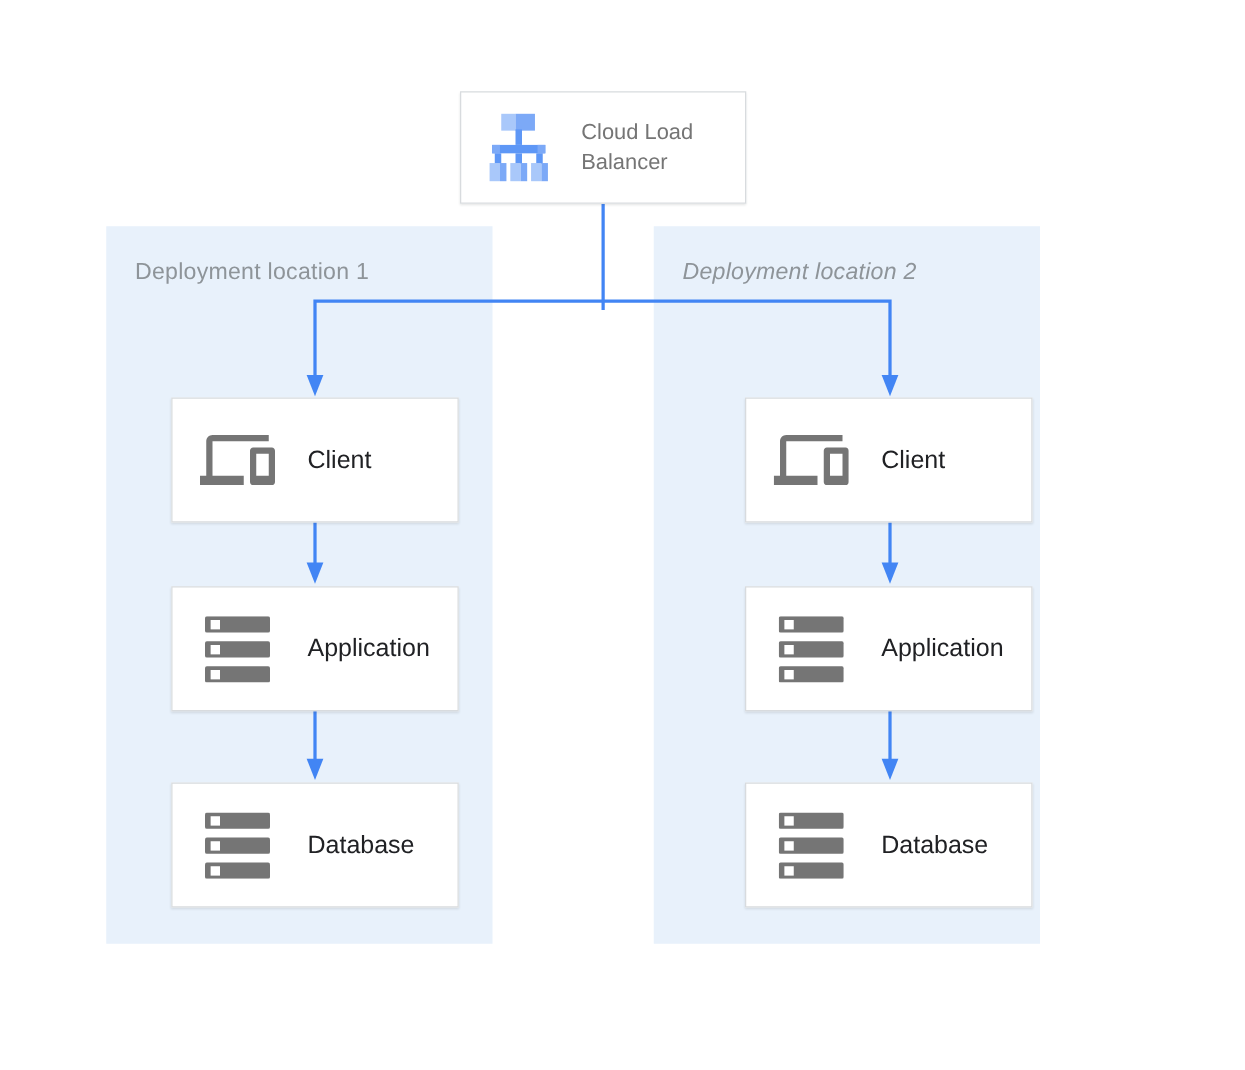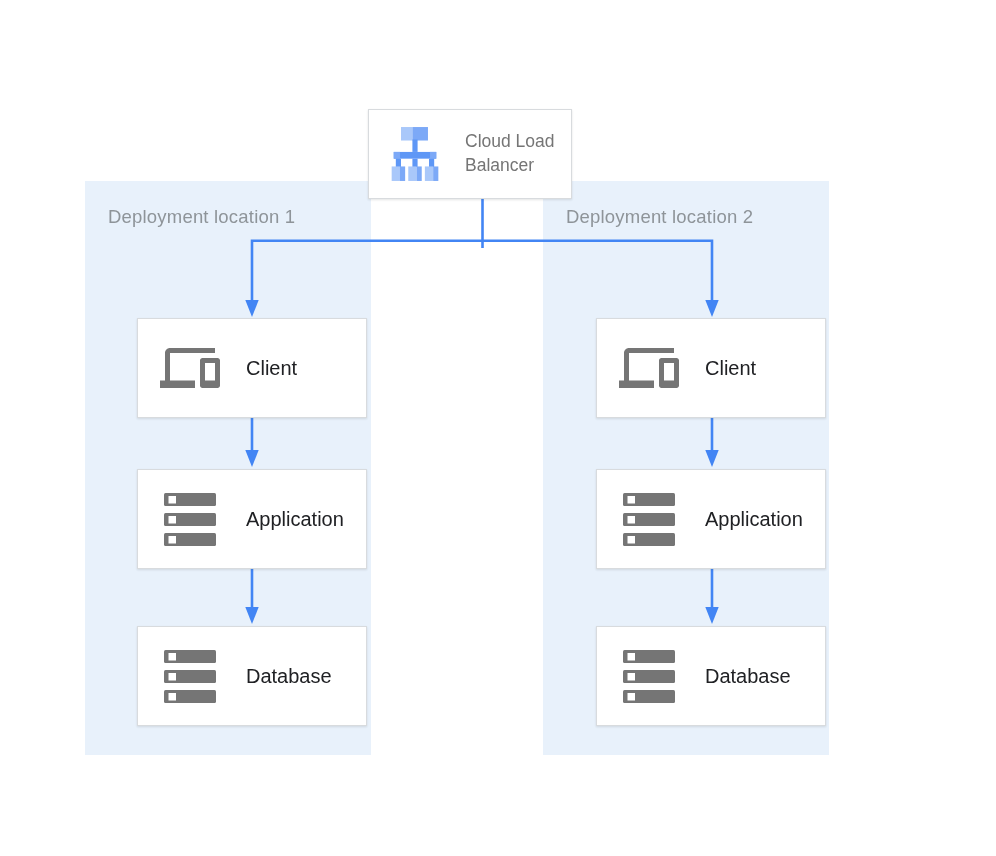--- a/index.html
+++ b/index.html
@@ -24,42 +24,42 @@
     overflow:hidden;
   }
   .connectors{
     position:absolute;left:0;top:0;width:996px;height:856px;
     pointer-events:none;
   }
   .connectors .edge{stroke:var(--arrow-blue);stroke-width:2.6;fill:none;}
   .connectors .head{fill:var(--arrow-blue);stroke:none;}
   .zone{
     position:absolute;
-    width:286px;height:574px;
+    width:309px;height:574px;
     background:var(--zone-bg);
   }
   .z1{left:85px;top:181px;}
-  .z2{left:543px;top:181px;}
+  .z2{left:523px;top:181px;font-style:italic;}
   .zone-label{
     position:absolute;left:23px;top:25px;
     font-size:18.5px;
     color:var(--zone-label-color);
     letter-spacing:.2px;
     white-space:nowrap;
   }
   .node{
     position:absolute;
     width:230px;height:100px;
     background:#ffffff;
     border:1px solid var(--node-border);
     box-shadow:0 1px 2px rgba(60,64,67,.14);
     display:flex;align-items:center;
     padding-left:20px;gap:24px;
   }
-  .lb{left:368px;top:73px;width:204px;height:90px;margin-top:36px;}
+  .lb{left:368px;top:73px;width:229px;height:90px;}
   .c1{left:137px;top:318px;}
   .a1{left:137px;top:469px;}
   .d1{left:137px;top:626px;}
   .c2{left:596px;top:318px;}
   .a2{left:596px;top:469px;}
   .d2{left:596px;top:626px;}
   .icon-wrap{
     width:64px;display:flex;align-items:center;justify-content:center;
     flex:0 0 auto;
   }

